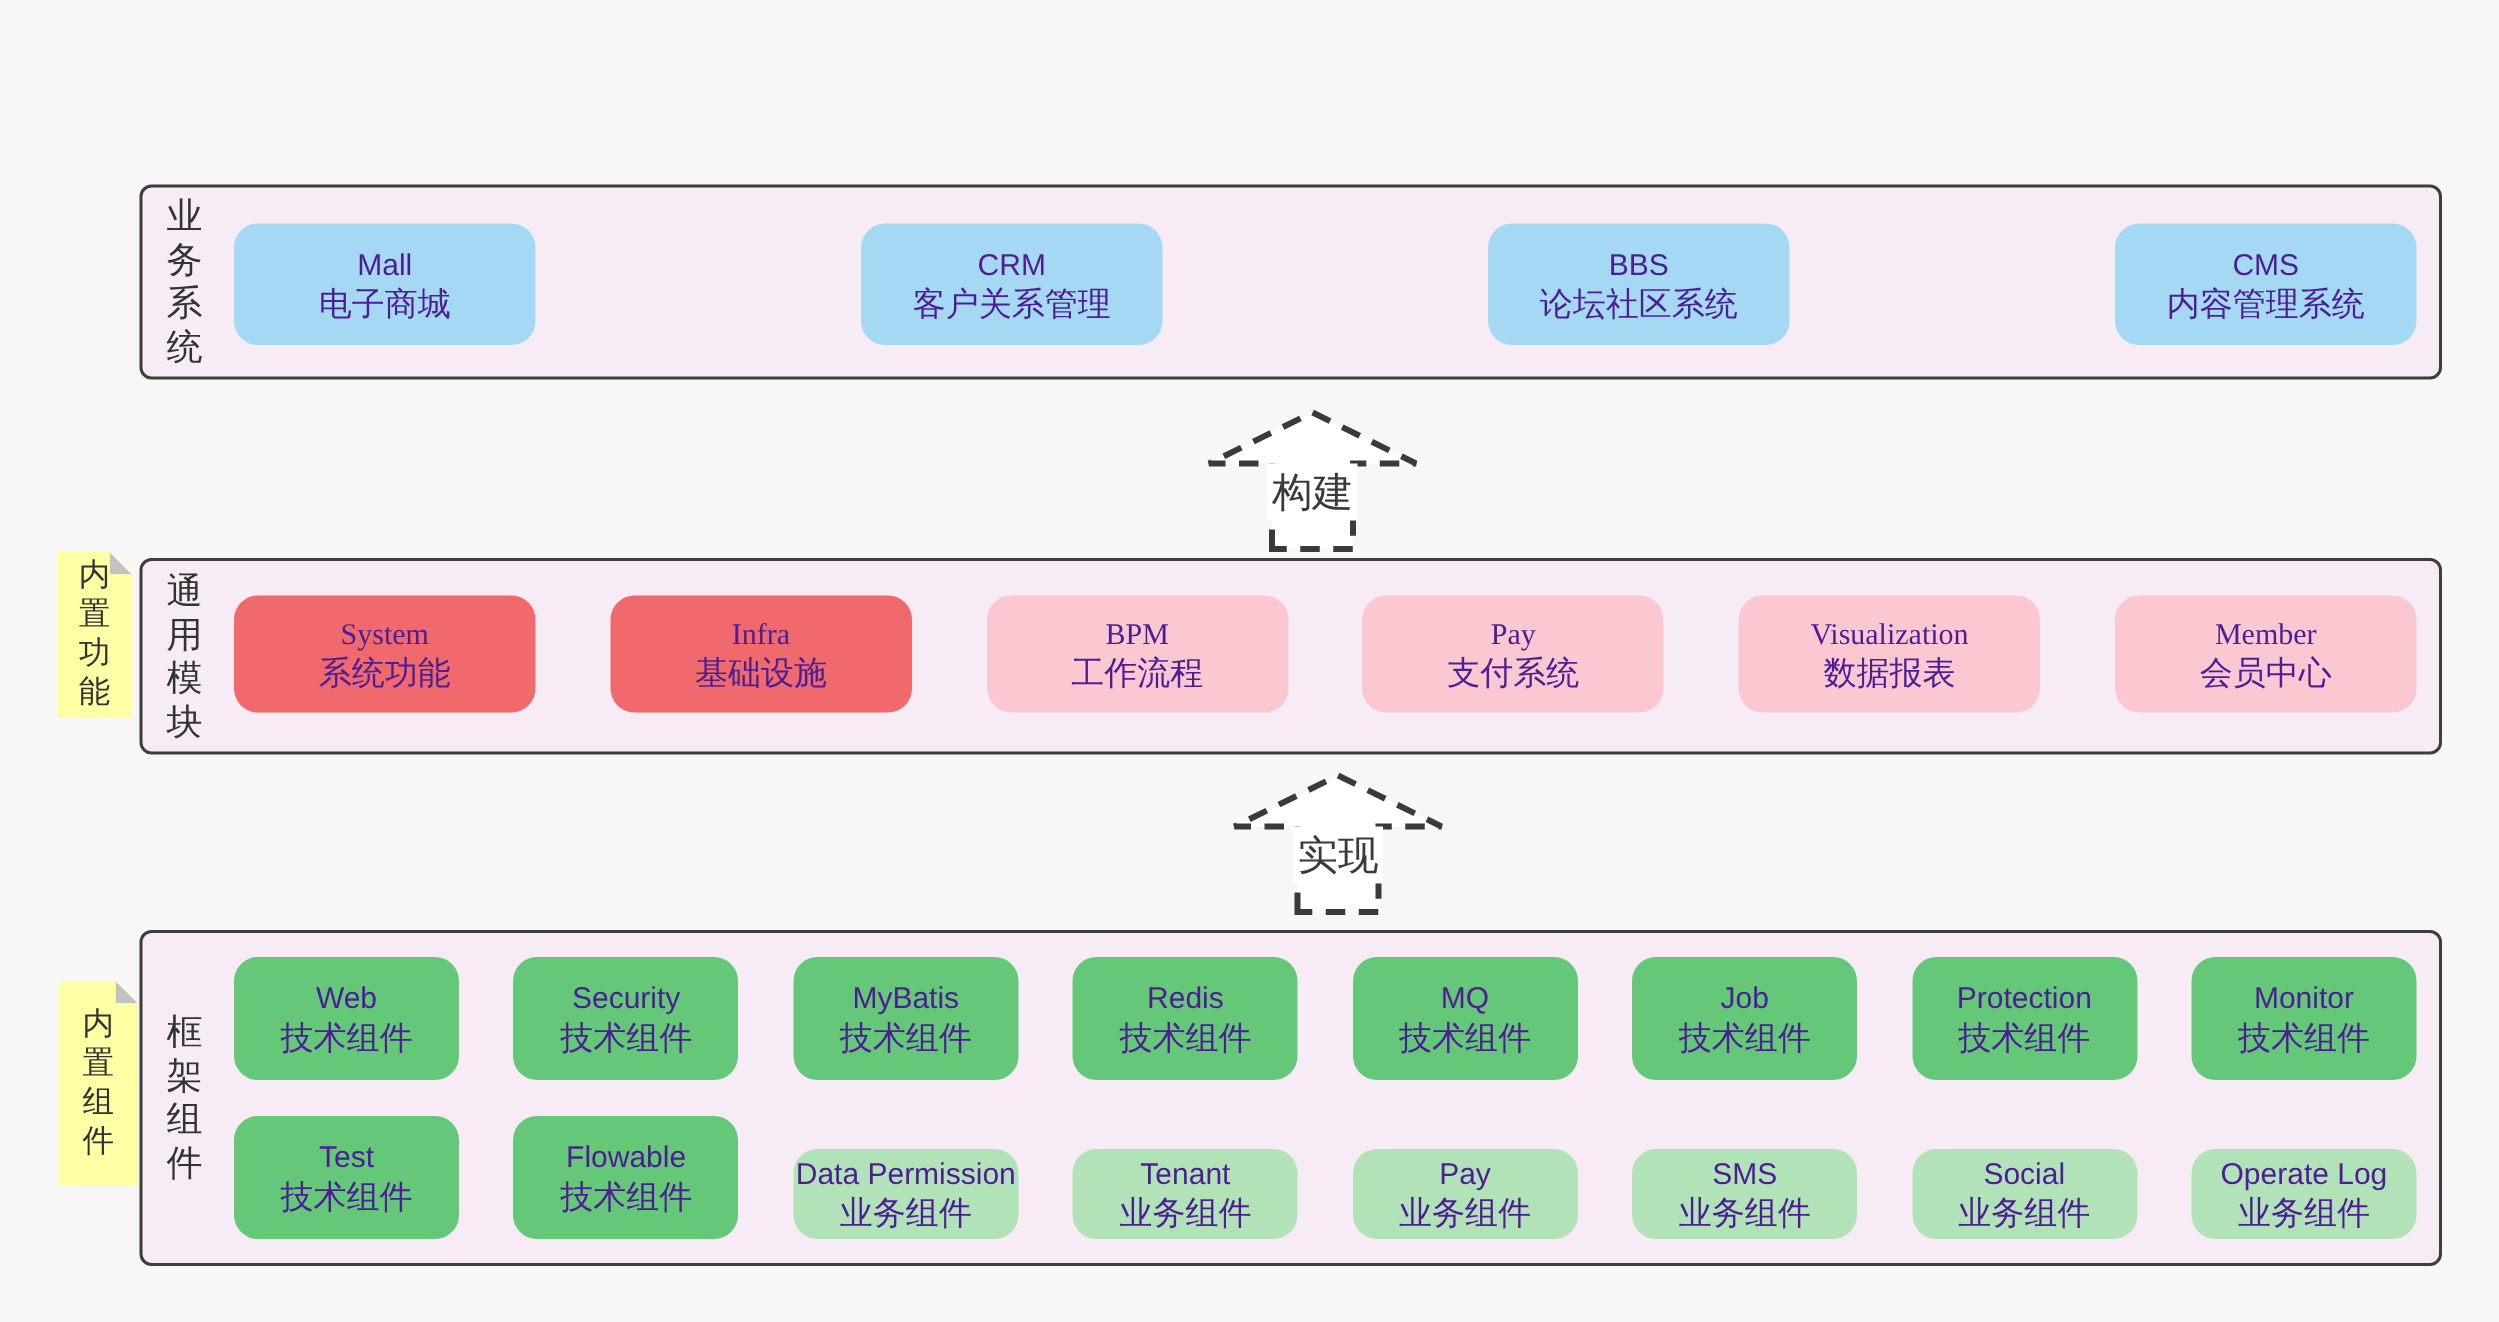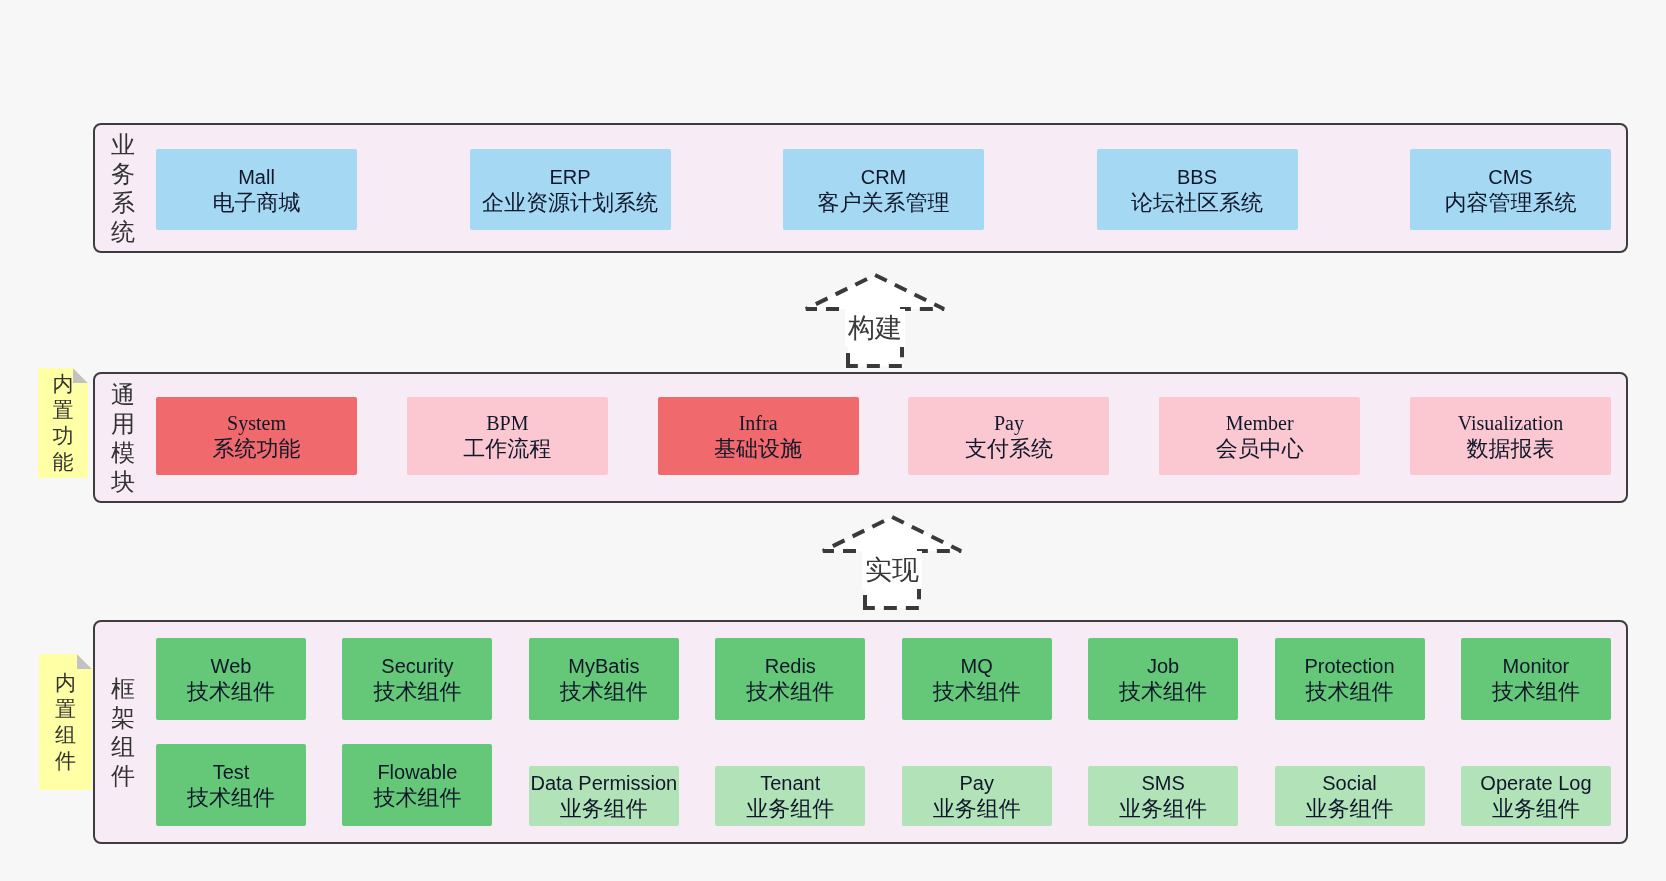--- a/index.html
+++ b/index.html
@@ -42,27 +42,27 @@
     display: flex;
     justify-content: space-between;
     align-items: stretch;
   }
   #business-row  { top: 24px;  height: 81px; }
   #modules-row   { top: 23px;  height: 78px; font-family: Liberation Serif, serif; }
   #framework-row-1 { top: 16px;  height: 82px; }
   #framework-row-2 { top: 122px; height: 82px; }
 
   .box {
-    border-radius: 2px;
+    border-radius: 16px;
     display: flex;
     flex-direction: column;
     align-items: center;
     justify-content: center;
     text-align: center;
-    color: #0f172a;
+    color: #4c1d95;
     font-size: 20px;
     line-height: 26px;
   }
   .box .box-desc { font-size: 22px; }
   #business-row .box, #modules-row .box { width: 201px; }
   #framework-row-1 .box, #framework-row-2 .box { width: 150px; }
 
   .box.blue       { background: var(--business_box, #a5d9f3); }
   .box.red        { background: var(--core_module_box, #f0696c); }
   .box.pink       { background: var(--module_box, #fbc8d2); }
@@ -125,24 +125,20 @@
         <span>务</span>
         <span>系</span>
         <span>统</span>
       </div>
     <div class="box-row" id="business-row">
         <div class="box blue">
           <div class="box-name">Mall</div>
           <div class="box-desc">电子商城</div>
         </div>
         <div class="box blue">
-          <div class="box-name">ERP</div>
-          <div class="box-desc">企业资源计划系统</div>
-        </div>
-        <div class="box blue">
           <div class="box-name">CRM</div>
           <div class="box-desc">客户关系管理</div>
         </div>
         <div class="box blue">
           <div class="box-name">BBS</div>
           <div class="box-desc">论坛社区系统</div>
         </div>
         <div class="box blue">
           <div class="box-name">CMS</div>
           <div class="box-desc">内容管理系统</div>
@@ -171,39 +167,39 @@
         <span>通</span>
         <span>用</span>
         <span>模</span>
         <span>块</span>
       </div>
     <div class="box-row" id="modules-row">
         <div class="box red">
           <div class="box-name">System</div>
           <div class="box-desc">系统功能</div>
         </div>
-        <div class="box pink">
-          <div class="box-name">BPM</div>
-          <div class="box-desc">工作流程</div>
-        </div>
         <div class="box red">
           <div class="box-name">Infra</div>
           <div class="box-desc">基础设施</div>
         </div>
         <div class="box pink">
+          <div class="box-name">BPM</div>
+          <div class="box-desc">工作流程</div>
+        </div>
+        <div class="box pink">
           <div class="box-name">Pay</div>
           <div class="box-desc">支付系统</div>
         </div>
         <div class="box pink">
+          <div class="box-name">Visualization</div>
+          <div class="box-desc">数据报表</div>
+        </div>
+        <div class="box pink">
           <div class="box-name">Member</div>
           <div class="box-desc">会员中心</div>
-        </div>
-        <div class="box pink">
-          <div class="box-name">Visualization</div>
-          <div class="box-desc">数据报表</div>
         </div>
       </div>
   </section>
 
   <div class="block-arrow" id="arrow-implement">
     <svg viewBox="0 0 150 97">
       <path d="M48,94 L48,37 L6,37 L75,3 L144,37 L102,37 L102,94 Z"></path>
     </svg>
     <div class="arrow-label">实现</div>
   </div>

